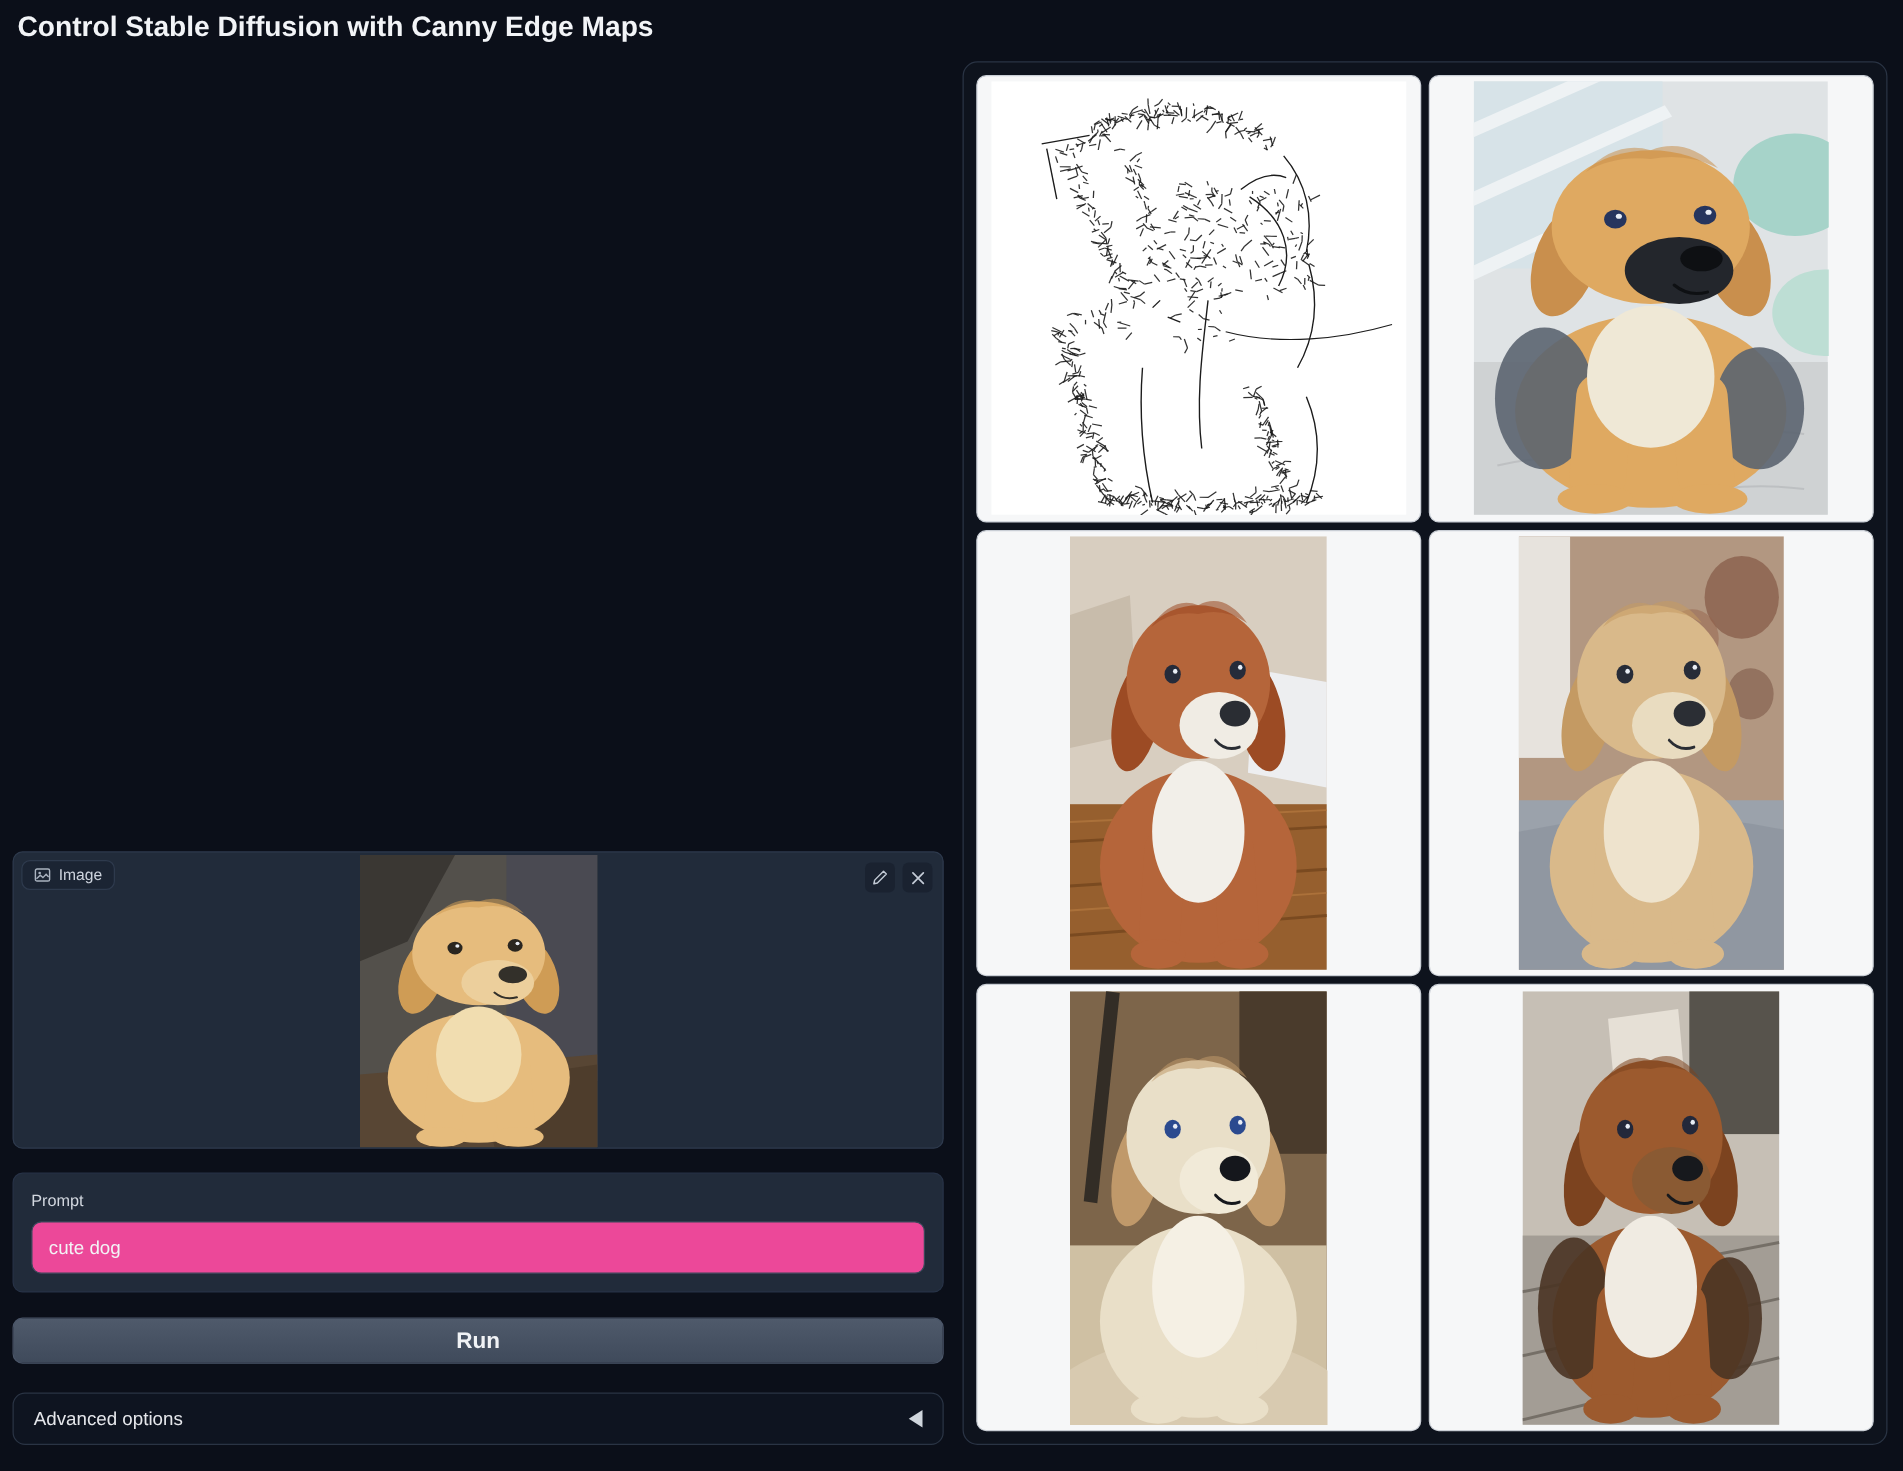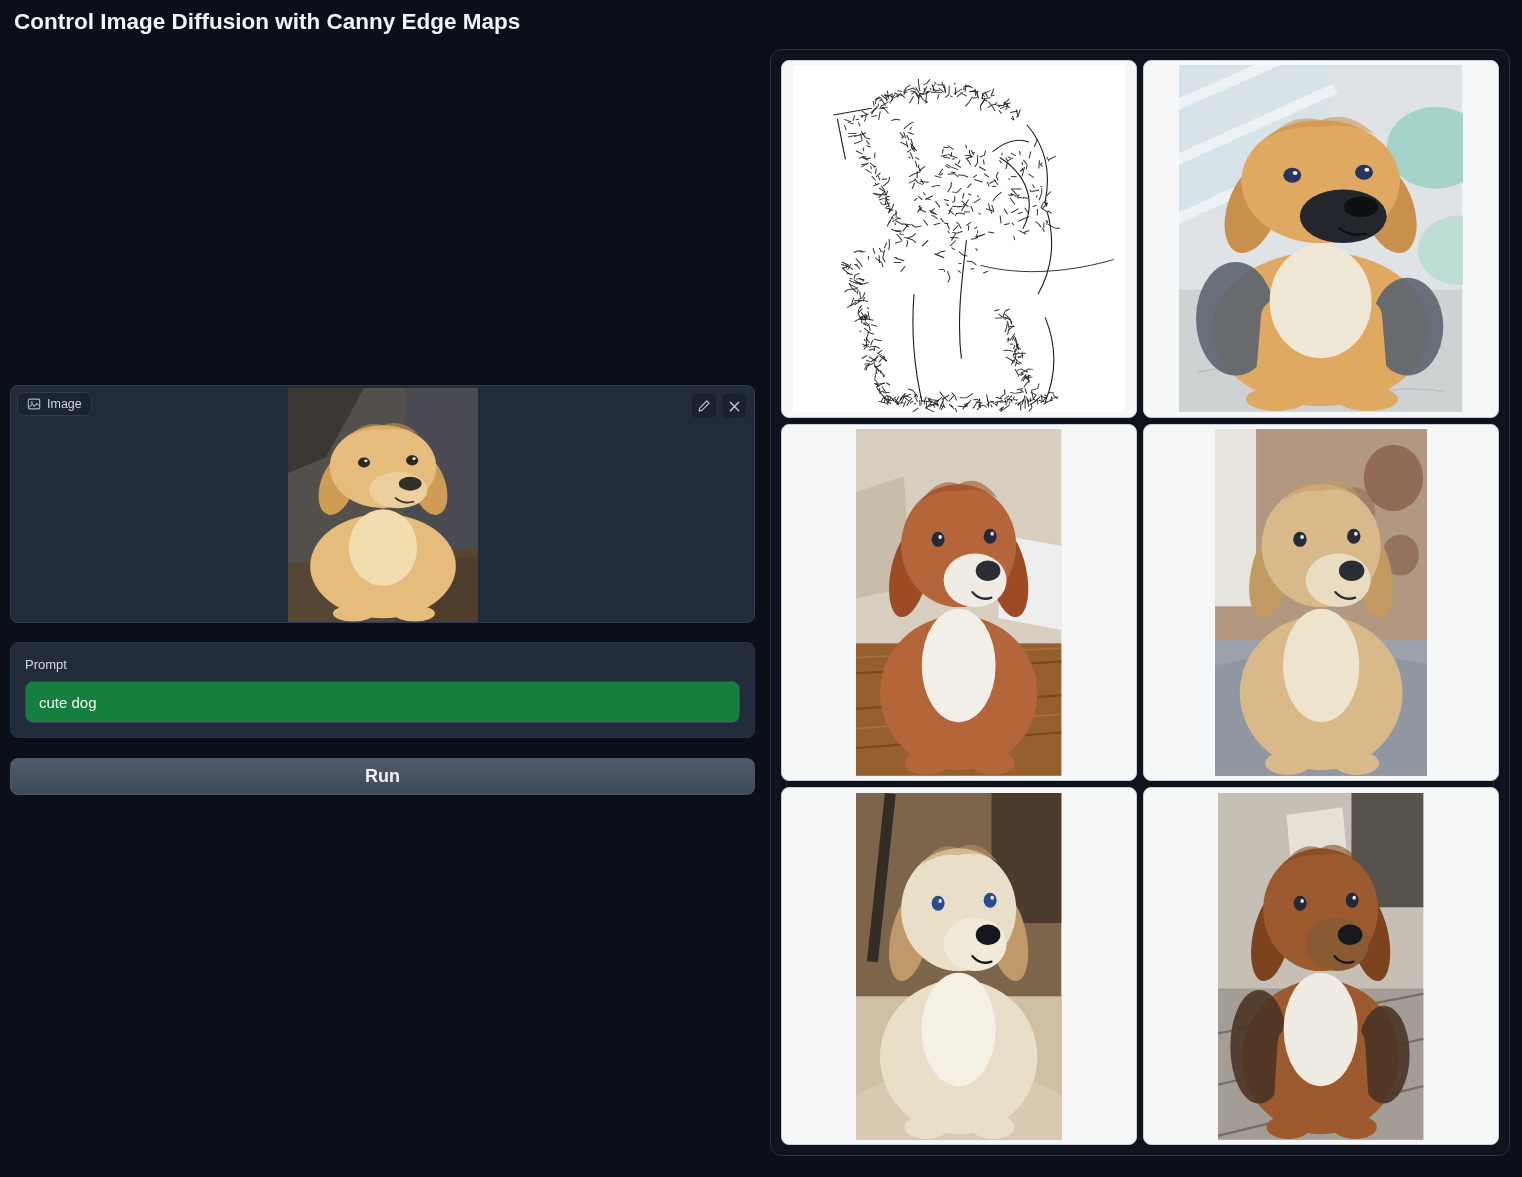--- a/index.html
+++ b/index.html
@@ -1,32 +1,32 @@
 <!DOCTYPE html>
 <html><head>
 <meta charset="utf-8">
 <style>
   * { box-sizing: border-box; margin: 0; padding: 0; }
   html,body { width: 1522px; height: 1177px; background: #0b0f19; font-family: "Liberation Sans", sans-serif; overflow: hidden; }
   .page-title { color:#f2f4f7; font-size:22.5px; font-weight:700; padding:9px 14px 0 14px; height:47px; }
-  .main { display:flex; gap:15px; padding:0 12px 0 10px; align-items:center; }
+  .main { display:flex; gap:15px; padding:0 12px 0 10px; align-items:flex-end; }
   .left-col { width:745px; flex:0 0 745px; }
   .right-col { flex:1; }
 
   
   .image-block { position:relative; height:238px; background:#212b3a; border:1px solid #2e3a4d; border-radius:8px; margin-bottom:19px; overflow:hidden; }
   .image-badge { position:absolute; top:6px; left:6px; display:flex; align-items:center; gap:6px; background:#1b2433; border:1px solid #2e3a4d; border-radius:7px; padding:4px 9px; color:#cdd3dd; font-size:12.5px; z-index:3; }
   .image-actions { position:absolute; top:8px; right:8px; display:flex; gap:6px; z-index:3; }
   .icon-btn { width:24px; height:24px; display:flex; align-items:center; justify-content:center; background:rgba(17,24,38,.45); border:none; border-radius:5px; cursor:pointer; color:#c3cbd6; }
   .input-photo { position:absolute; left:50%; transform:translateX(-50%); top:2px; height:234px; width:190px; }
 
   
   .prompt-block { background:#212b3a; border:1px solid #273246; border-radius:8px; padding:14px 14px; margin-bottom:20px; }
   .prompt-label { color:#d2d7df; font-size:13px; margin-bottom:9px; }
-  .prompt-input { width:100%; height:42px; background:#15803d; border:1px solid #3a4759; border-radius:8px; color:#f3f4f6; font-size:15px; padding:0 13px; font-family:"Liberation Sans",sans-serif; outline:none; }
+  .prompt-input { width:100%; height:42px; background:#ec4899; border:1px solid #3a4759; border-radius:8px; color:#f3f4f6; font-size:15px; padding:0 13px; font-family:"Liberation Sans",sans-serif; outline:none; }
 
   
   .run-button { width:100%; height:37px; background:linear-gradient(#4f5a6b,#3f4a5b); border:1px solid #4a5568; border-radius:8px; color:#f0f2f5; font-size:18px; font-weight:700; cursor:pointer; margin-bottom:23px; font-family:"Liberation Sans",sans-serif; }
 
   
   .accordion { height:42px; background:#0e1420; border:1px solid #2a3444; border-radius:10px; display:flex; align-items:center; justify-content:space-between; padding:0 16px; cursor:pointer; }
   .accordion-label { color:#e5e7eb; font-size:15px; }
   .tri-left { width:0; height:0; border-top:7px solid transparent; border-bottom:7px solid transparent; border-right:11px solid #cfd5dc; }
 
   
@@ -56,21 +56,21 @@
       <ellipse cx="193" cy="180" rx="18" ry="13" fill="var(--nose)"></ellipse>
       <path d="M170 207 q12 12 28 7" stroke="var(--nose)" stroke-width="3" fill="none" stroke-linecap="round"></path>
       <circle cx="120" cy="140" r="9.5" fill="var(--eye,#23272f)"></circle>
       <circle cx="196" cy="136" r="9.5" fill="var(--eye,#23272f)"></circle>
       <circle cx="123" cy="137" r="2.6" fill="#e8edf5"></circle>
       <circle cx="199" cy="133" r="2.6" fill="#e8edf5"></circle>
     </g>
   </defs>
 </svg>
 
-<div class="page-title">Control Image Diffusion with Canny Edge Maps</div>
+<div class="page-title">Control Stable Diffusion with Canny Edge Maps</div>
 
 <div class="main">
 
   <div class="left-col">
 
     <div class="image-block">
       <div class="image-badge">
         <svg width="14" height="14" viewBox="0 0 16 16">
           <rect x="1.5" y="2.5" width="13" height="11" rx="1.5" fill="none" stroke="#aab3c0" stroke-width="1.3"></rect>
           <circle cx="5.4" cy="6.2" r="1.2" fill="#aab3c0"></circle>
@@ -101,20 +101,24 @@
       </svg>
     </div>
 
     <div class="prompt-block">
       <div class="prompt-label">Prompt</div>
       <input class="prompt-input" type="text" value="cute dog" style="">
     </div>
 
     <button class="run-button">Run</button>
 
+    <div class="accordion">
+      <span class="accordion-label">Advanced options</span>
+      <span class="tri-left"></span>
+    </div>
   </div>
 
   <div class="right-col">
     <div class="gallery">
 
       <div class="gallery-cell">
         <svg id="canny-svg" class="photo" viewBox="0 0 330 360" preserveAspectRatio="none" style="width:94%;">
           <rect width="330" height="360" fill="#ffffff"></rect>
         <path d="M232 62 C250 84 256 112 250 142" fill="none" stroke="#1c1c1c" stroke-width="1.1"></path>
             <path d="M205 96 C232 114 242 142 228 170" fill="none" stroke="#1c1c1c" stroke-width="1.1"></path>

